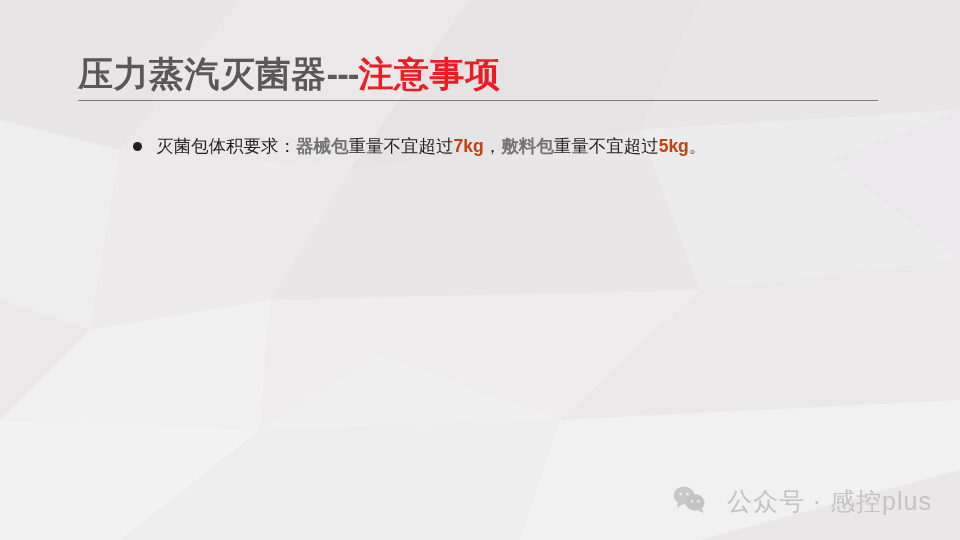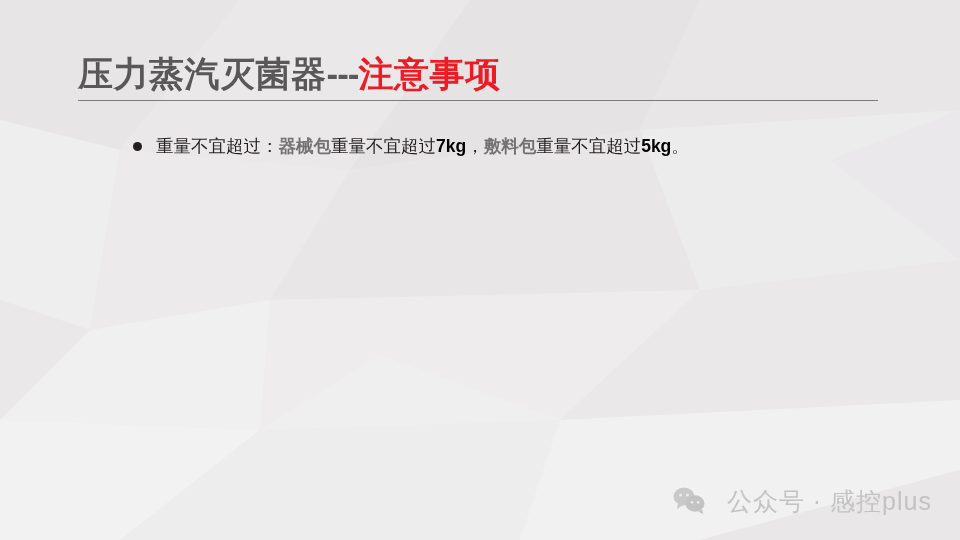--- a/index.html
+++ b/index.html
@@ -72,29 +72,28 @@
   .bullet-dot {
     position: absolute;
     left: 3px;
     top: 9px;
     width: 9px;
     height: 9px;
     border-radius: 50%;
     background: #231f20;
   }
   .b { color: #737373; font-weight: bold; }
-  .r { color: #000000; font-weight: bold; }
+  .r { color: #c2410c; font-weight: bold; }
   .k { color: #231f20; }
   
   .watermark {
     position: absolute;
     right: 28px;
     bottom: 22px;
     display: flex;
-    align-items: center;
     gap: 20px;
     z-index: 4;
     opacity: 1;
   }
   .wm-text {
     font-size: 25px;
     color: #c3c3c3;
     letter-spacing: 1px;
     white-space: nowrap;
   }
@@ -128,21 +127,21 @@
   </svg>
 
   <div class="title-block">
     <div class="title-text">
       <span class="title-main">压力蒸汽灭菌器</span><span class="title-dash">---</span><span class="title-accent">注意事项</span>
     </div>
   </div>
   <div class="title-rule"></div>
 
   <div class="body-list" id="body-list">
-      <div class="bullet-row"><span class="bullet-dot"></span><span class="k">重量不宜超过：</span><span class="b">器械包</span><span class="k">重量不宜超过</span><span class="r">7kg</span><span class="k">，</span><span class="b">敷料包</span><span class="k">重量不宜超过</span><span class="r">5kg</span><span class="k">。</span></div>
+      <div class="bullet-row"><span class="bullet-dot"></span><span class="k">灭菌包体积要求：</span><span class="b">器械包</span><span class="k">重量不宜超过</span><span class="r">7kg</span><span class="k">，</span><span class="b">敷料包</span><span class="k">重量不宜超过</span><span class="r">5kg</span><span class="k">。</span></div>
     </div>
 
   <div class="watermark">
     <span class="wm-icon">
       <svg width="34" height="28" viewBox="0 0 34 28">
         <ellipse cx="11" cy="10.5" rx="10.5" ry="9" fill="#c9c9c9"></ellipse>
         <polygon points="5,17 4,23 10,19" fill="#c9c9c9"></polygon>
         <circle cx="7.6" cy="9" r="1.5" fill="#eceaeb"></circle>
         <circle cx="14.4" cy="9" r="1.5" fill="#eceaeb"></circle>
         <ellipse cx="22" cy="17.5" rx="9.5" ry="8.2" fill="#c3c3c3"></ellipse>

